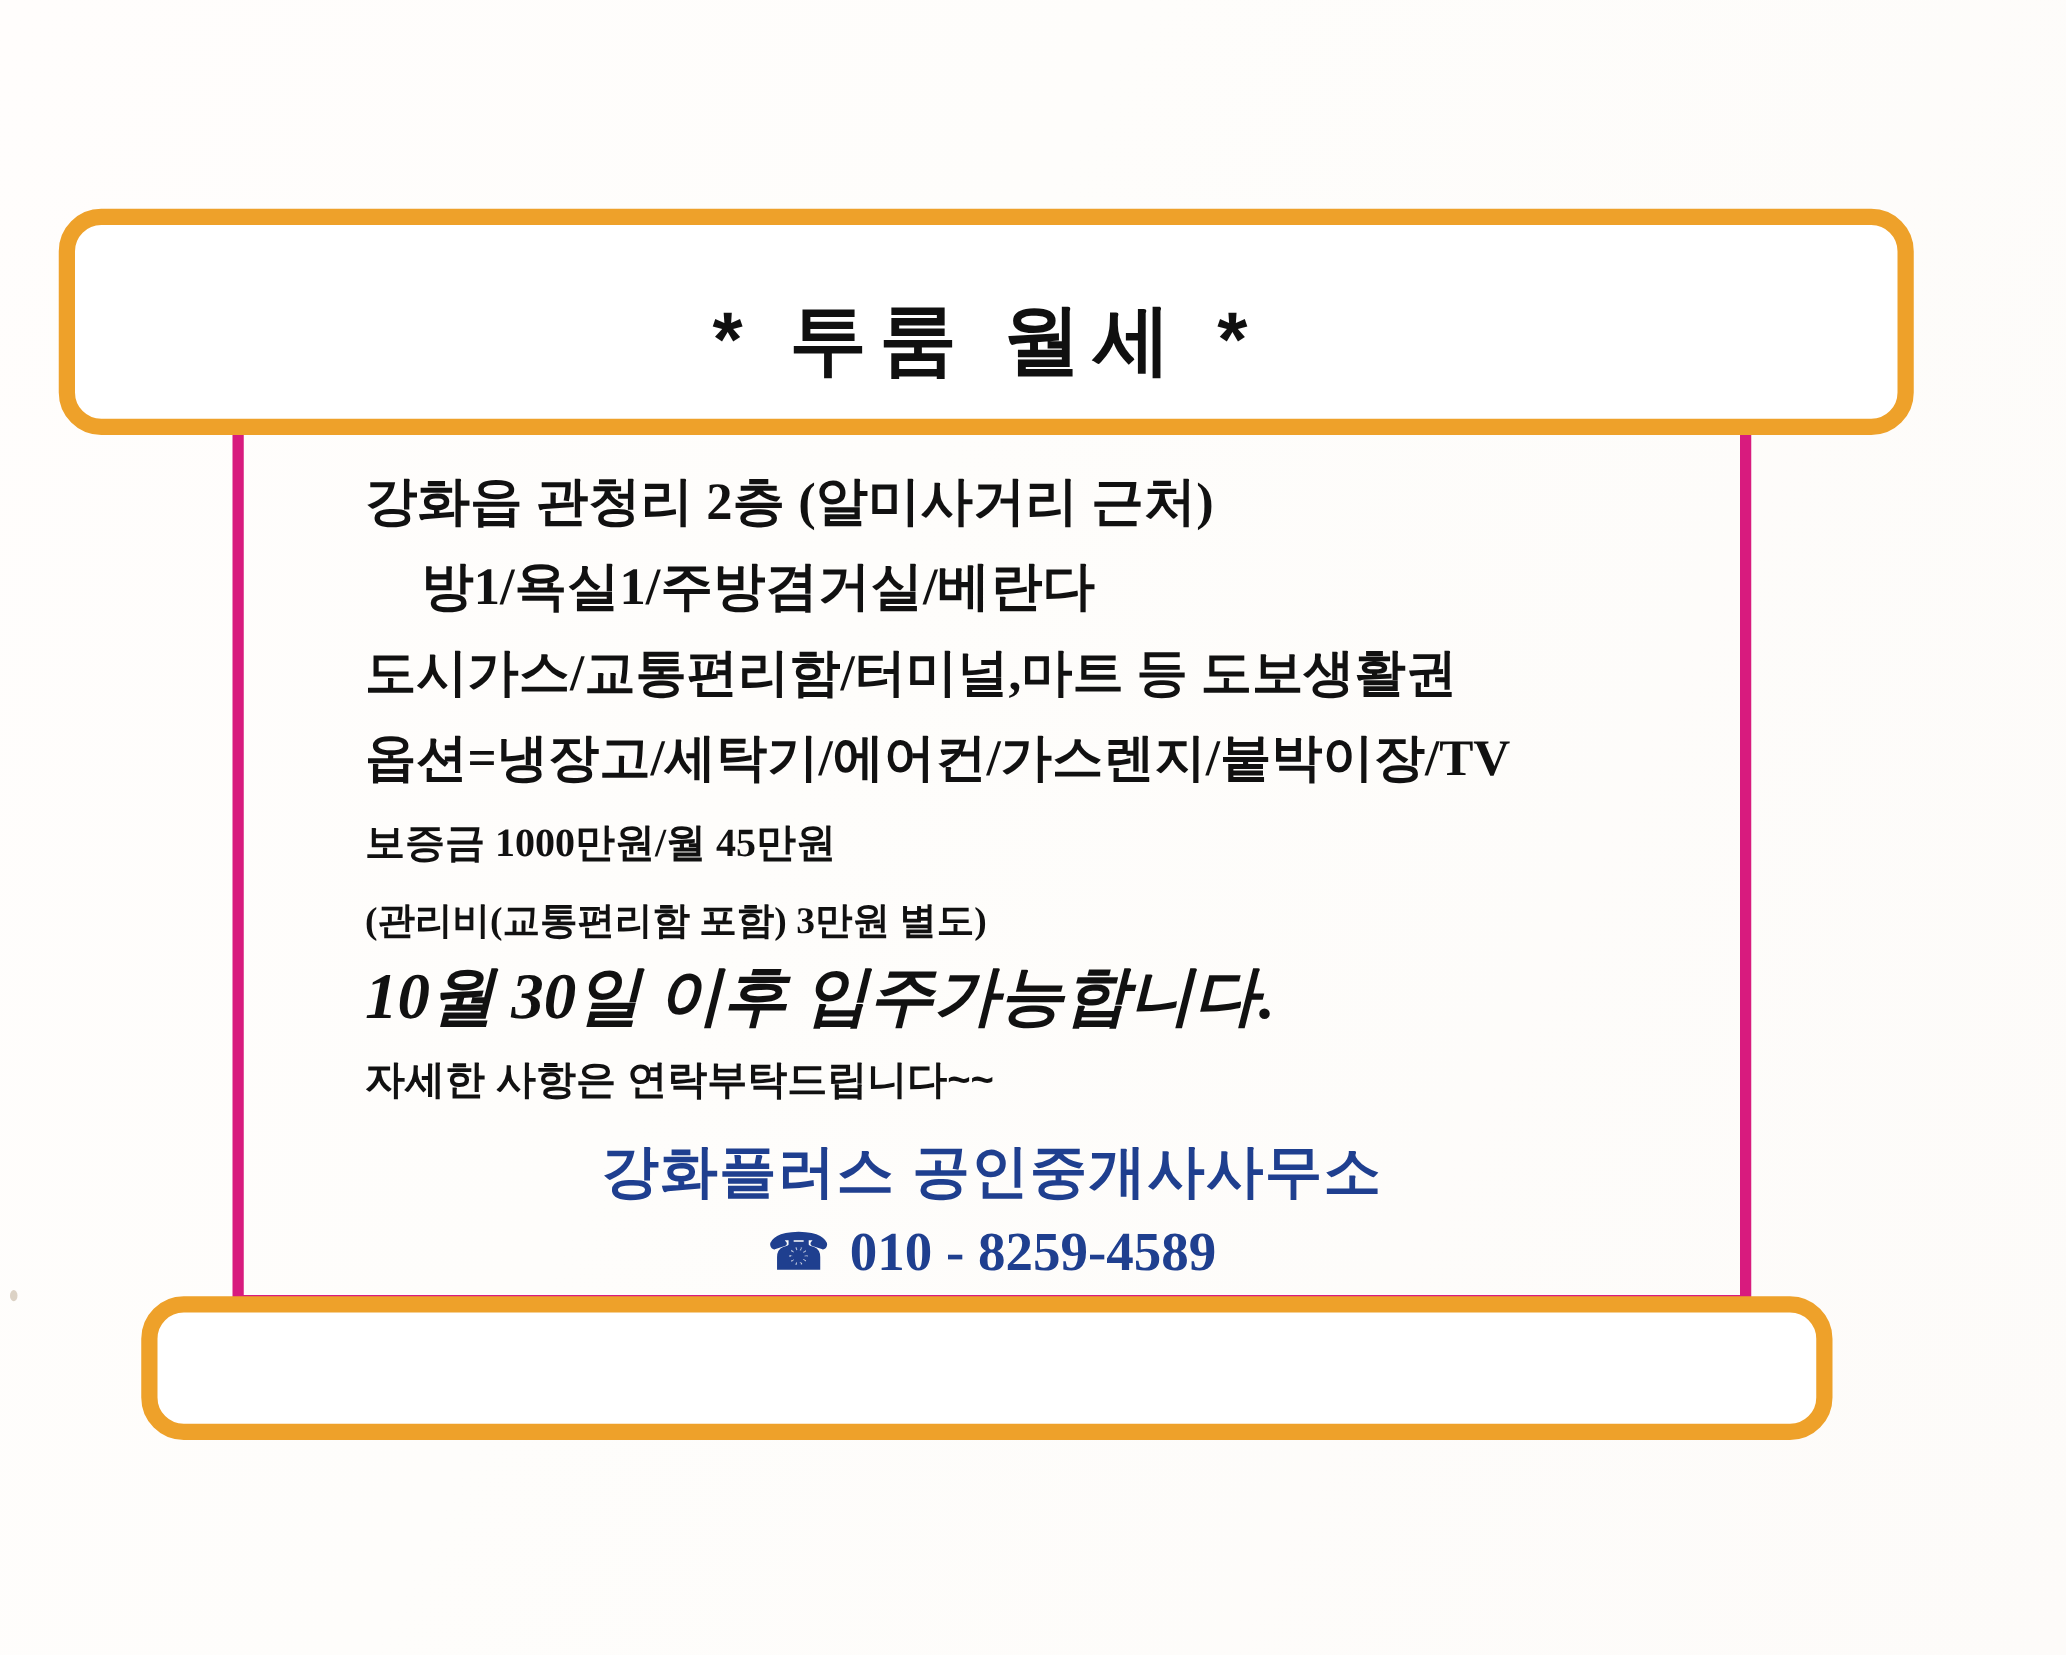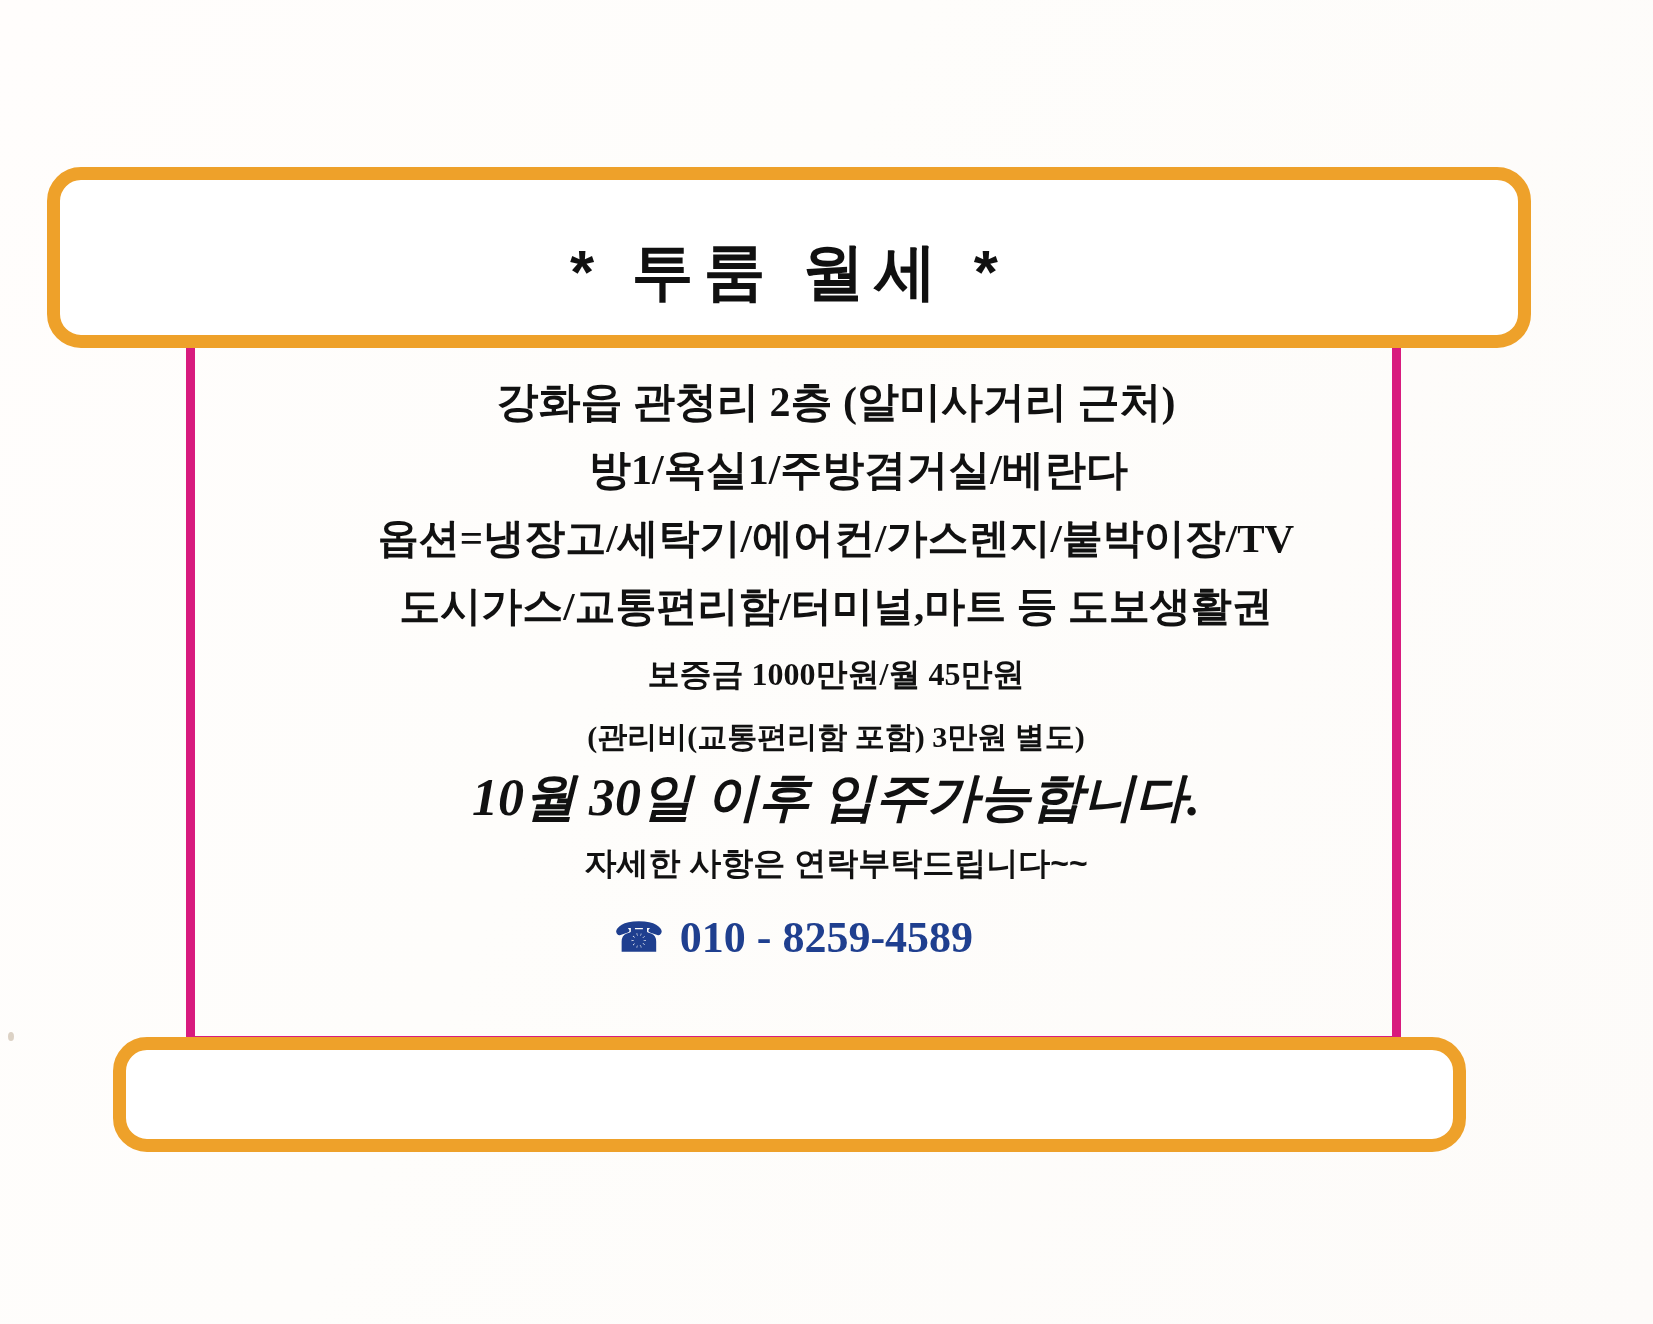--- a/index.html
+++ b/index.html
@@ -72,25 +72,24 @@
     font-weight: bold;
     font-size: 62px;
     letter-spacing: 10px;
     color: #101010;
     z-index: 5;
   }
 
   
   .body-block {
     position: absolute;
-    left: 276px;
+    left: 292px;
     top: 368px;
     width: 1120px;
     z-index: 4;
-    text-align: center;
   }
   .line {
     color: #111111;
     font-family: "Liberation Serif", "DejaVu Serif", serif;
     font-weight: bold;
     white-space: nowrap;
   }
   .line.l1 { font-size: 42px; line-height: 68px; }
   .line.l2 { font-size: 42px; line-height: 68px; margin-left: 45px; }
   .line.l3 { font-size: 41px; line-height: 68px; }
@@ -154,28 +153,29 @@
 <div class="magenta-frame"></div>
 
 <div class="orange-bar top"></div>
 <div class="orange-bar bottom"></div>
 
 <div class="title">* 투룸 월세 *</div>
 
 <div class="body-block">
   <div class="line l1">강화읍 관청리 2층 (알미사거리 근처)</div>
   <div class="line l2">방1/욕실1/주방겸거실/베란다</div>
+  <div class="line l4">도시가스/교통편리함/터미널,마트 등 도보생활권</div>
   <div class="line l3">옵션=냉장고/세탁기/에어컨/가스렌지/붙박이장/TV</div>
-  <div class="line l4">도시가스/교통편리함/터미널,마트 등 도보생활권</div>
   <div class="line l5">보증금 1000만원/월 45만원</div>
   <div class="line l6">(관리비(교통편리함 포함) 3만원 별도)</div>
   <div class="line l7">10월 30일 이후 입주가능합니다.</div>
   <div class="line l8">자세한 사항은 연락부탁드립니다~~</div>
 </div>
 
 <div class="contact">
+  <div class="office-name">강화플러스 공인중개사사무소</div>
   <div class="phone-row">
     <span class="phone-icon">☎</span>
     <span>010 - 8259-4589</span>
   </div>
 </div>
 
 <div class="speck"></div>
 
 </body></html>

